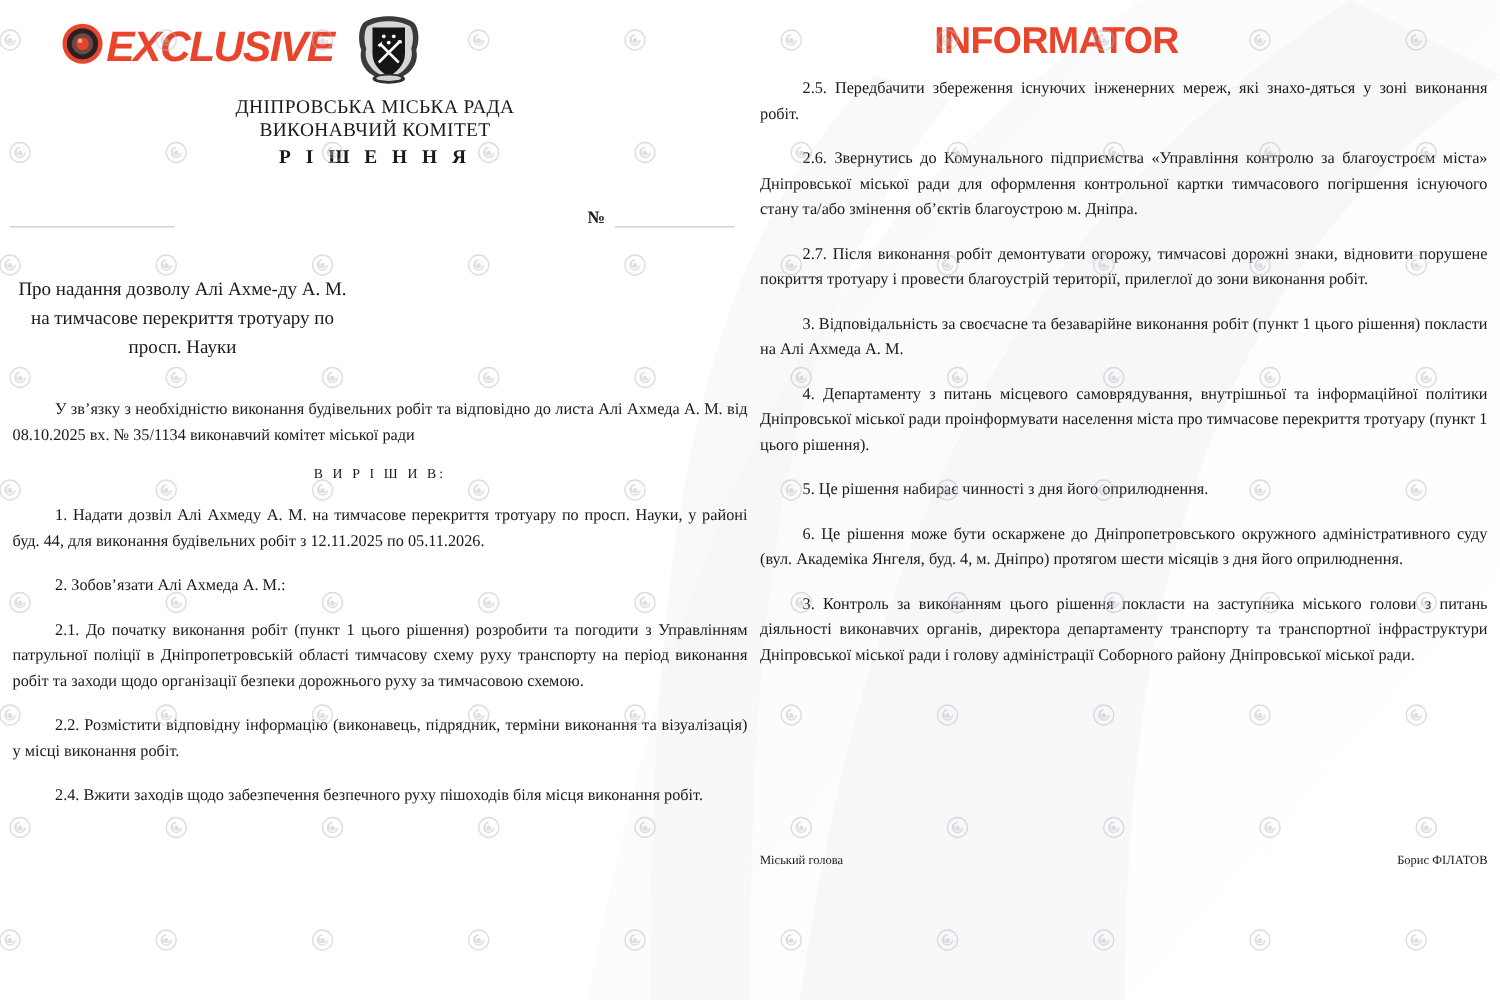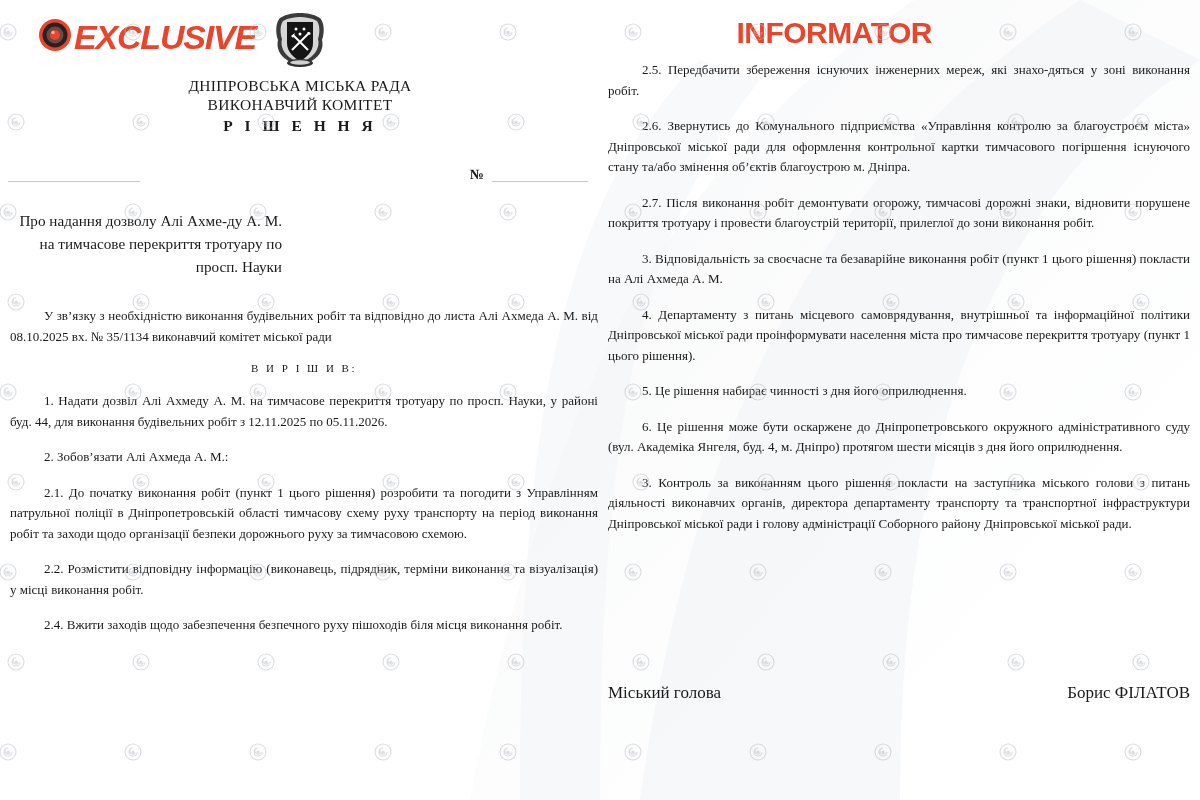--- a/index.html
+++ b/index.html
@@ -45,21 +45,21 @@
   #page {
     position: relative;
     z-index: 3;
     width: 1200px;
     height: 800px;
   }
 
   
   #masthead {
     position: absolute;
-    left: 0; top: 0;
+    left: 11px; top: 0;
     width: 952px;
     height: 70px;
   }
   #exclusive-logo {
     position: absolute;
     left: 38px;
     top: 18px;
     display: flex;
     align-items: center;
     gap: 2px;
@@ -152,44 +152,44 @@
 
   p.para {
     margin: 0 0 15px 0;
     font-size: 13px;
     line-height: 20.5px;
     text-align: justify;
     text-indent: 34px;
     hyphens: manual;
   }
   p.subject {
-    margin: 4px 0 28px 0;
+    margin: 15px 0 28px 0;
     font-size: 15.2px;
     line-height: 23px;
-    text-align: right;
+    text-align: center;
     text-indent: 0;
     width: 272px;
   }
   p.center-bold {
     margin: 0 0 17px 0;
     text-align: center;
     text-indent: 0;
     font-size: 11px;
     letter-spacing: 2.5px;
   }
 
   
   #signature-row {
     position: absolute;
     left: 608px;
     top: 683px;
     width: 582px;
     display: flex;
     justify-content: space-between;
-    font-size: 17px;
+    font-size: 10px;
   }
 </style>
 </head>
 <body>
 
 <svg id="scan-smudge" viewBox="0 0 1200 800" preserveAspectRatio="none">
   <defs>
     <linearGradient id="smudgeGrad" x1="0" y1="0" x2="1" y2="1">
       <stop offset="0%" stop-color="#f3f4f6" stop-opacity="0.95"></stop>
       <stop offset="100%" stop-color="#ffffff" stop-opacity="0"></stop>

